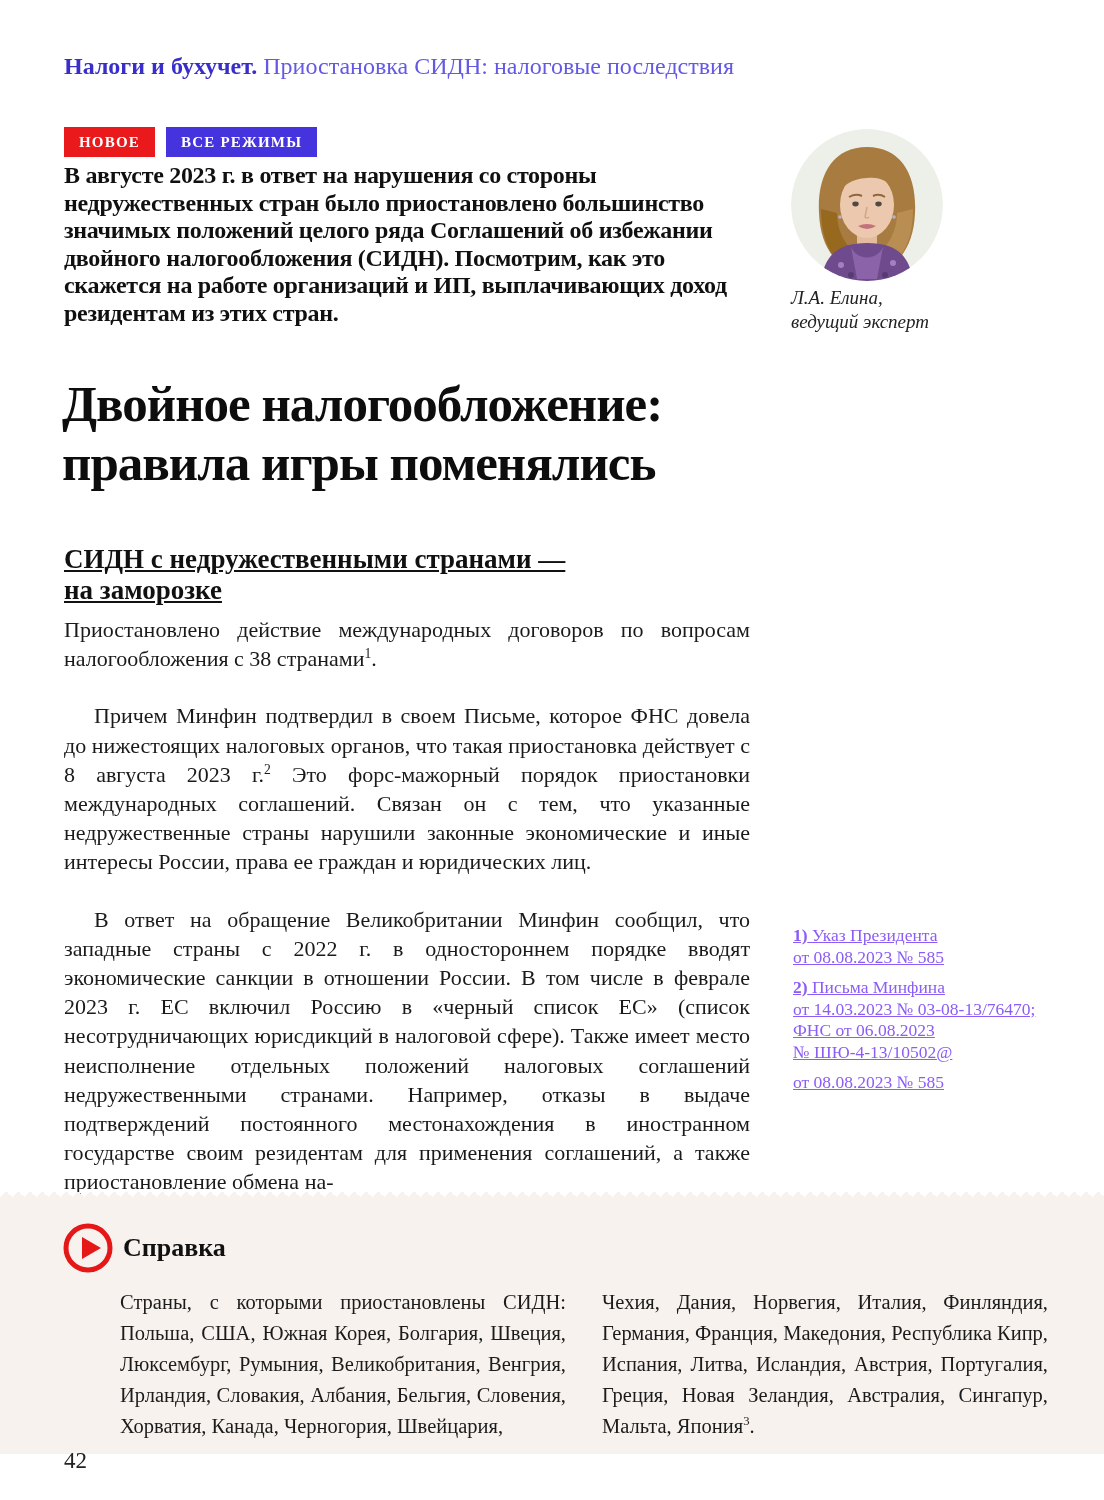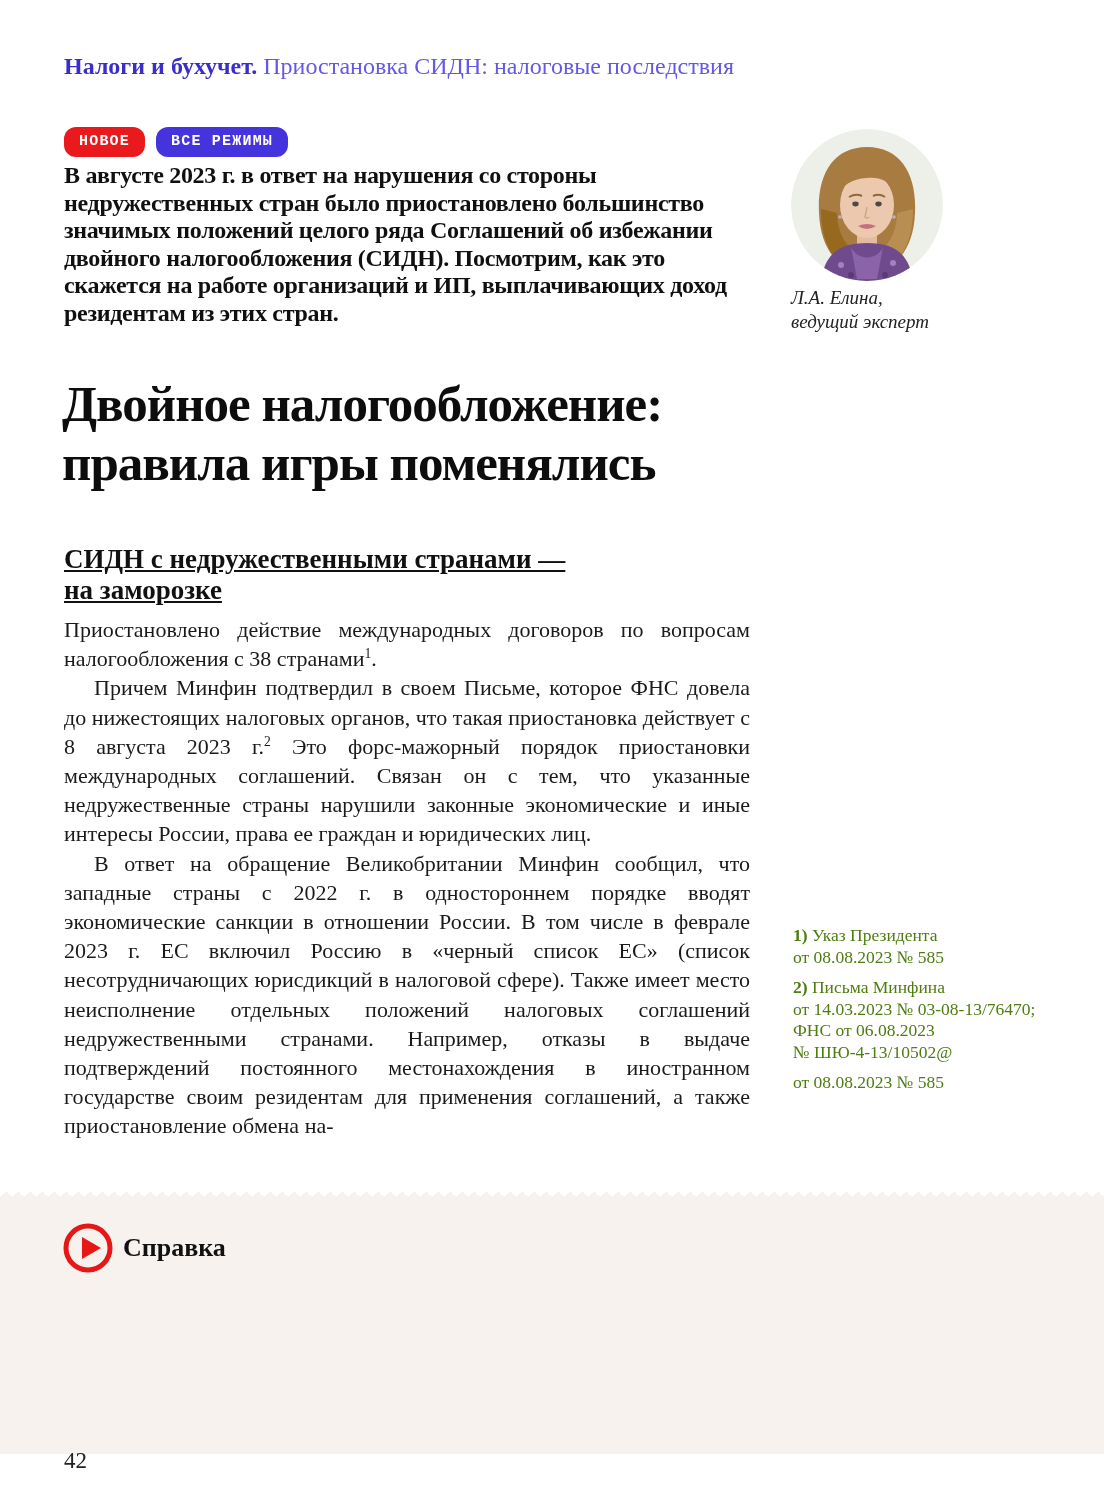--- a/index.html
+++ b/index.html
@@ -6,22 +6,22 @@
   body{background:#ffffff;font-family:"Liberation Serif",serif;color:#151515;}
   .page{position:relative;width:1104px;height:1500px;background:#ffffff;overflow:hidden;}
 
   
   .kicker{position:absolute;left:64px;top:52px;font-size:24px;line-height:28px;white-space:nowrap;}
   .kicker .bold{font-weight:bold;color:#3a2ecb;}
   .kicker .rest{color:#6459e2;}
 
   
   .badges{position:absolute;left:64px;top:127px;display:flex;gap:11px;}
-  .badge{font-family:Liberation Mono, monospace;font-weight:bold;font-size:15px;
-         letter-spacing:1.2px;color:#ffffff;padding:7px 15px 7px 15px;line-height:16px;border-radius:12px;}
+  .badge{font-family:Liberation Serif, serif;font-weight:bold;font-size:15px;
+         letter-spacing:1.2px;color:#ffffff;padding:7px 15px 7px 15px;line-height:16px;}
   .badge.red{background:#e9191c;}
   .badge.blue{background:#4534dd;}
 
   
   .lede{position:absolute;left:64px;top:162px;width:668px;font-weight:bold;
         font-size:24px;line-height:27.5px;letter-spacing:-0.3px;color:#101010;}
 
   
   .photo{position:absolute;left:791px;top:129px;width:152px;height:152px;}
   .caption{position:absolute;left:791px;top:286px;font-style:italic;font-size:19px;line-height:24px;color:#222;}
@@ -30,25 +30,25 @@
   .title{position:absolute;left:62px;top:375px;font-weight:bold;font-size:51px;
          line-height:59px;letter-spacing:-1px;color:#0d0d0d;}
 
   
   .sec-heading{position:absolute;left:64px;top:544px;font-weight:bold;font-size:27px;line-height:31px;color:#111;}
 
   
   .body-copy{position:absolute;left:64px;top:615px;width:686px;font-size:22px;
              line-height:29.2px;text-align:justify;color:#1a1a1a;}
   .body-copy p{margin:0;}
-  .body-copy p.indent{text-indent:30px;}
+  .body-copy p.indent{text-indent:30px;margin-top:28px;}
   sup{font-size:0.62em;line-height:0;vertical-align:super;}
 
   
-  .footnotes{position:absolute;left:793px;top:925px;width:310px;font-size:17.5px;line-height:21.5px;color:#4d7c0f;}
+  .footnotes{position:absolute;left:793px;top:925px;width:310px;font-size:17.5px;line-height:21.5px;color:#8b5cf6;text-decoration:underline;}
   .footnote{margin-bottom:9px;}
   .footnote .marker{font-weight:bold;}
 
   
   .spravka{position:absolute;left:0;top:1197px;width:1104px;height:257px;background:#f7f2ee;}
   .spravka::before{content:"";position:absolute;left:0;right:0;top:-6px;height:6px;
     background:conic-gradient(from 135deg at 50% 0,#f7f2ee 90deg,rgba(0,0,0,0) 0) 0 0/12px 6px repeat-x;}
   .spravka-head{position:absolute;left:123px;top:36px;font-weight:bold;font-size:26px;color:#111;}
   .play{position:absolute;left:62px;top:25px;width:52px;height:52px;}
   .spravka-cols{position:absolute;left:120px;top:90px;display:flex;gap:36px;}
@@ -152,18 +152,20 @@
     </div>
   </div>
 
   <div class="spravka">
     <svg class="play" viewBox="0 0 52 52">
       <circle cx="26" cy="26" r="22" fill="none" stroke="#e51717" stroke-width="5"></circle>
       <path d="M20,15 L39,26 L20,37 Z" fill="#e51717"></path>
     </svg>
     <div class="spravka-head">Справка</div>
     <div class="spravka-cols">
+      <div class="spravka-col">Страны, с которыми приостановлены СИДН: Польша, США, Южная Корея, Болгария, Швеция, Люксембург, Румыния, Великобритания, Венгрия, Ирландия, Словакия, Албания, Бельгия, Словения, Хорватия, Канада, Черногория, Швейцария,</div>
+      <div class="spravka-col"><span>Чехия, Дания, Норвегия, Италия, Финляндия, Германия, Франция, Македония, Республика Кипр, Испания, Литва, Исландия, Австрия, Португалия, Греция, Новая Зеландия, Австралия, Сингапур, Мальта, Япония</span><sup>3</sup><span>.</span></div>
     </div>
   </div>
 
   <div class="pagenum">42</div>
 
 </div>
 
 </body></html>

